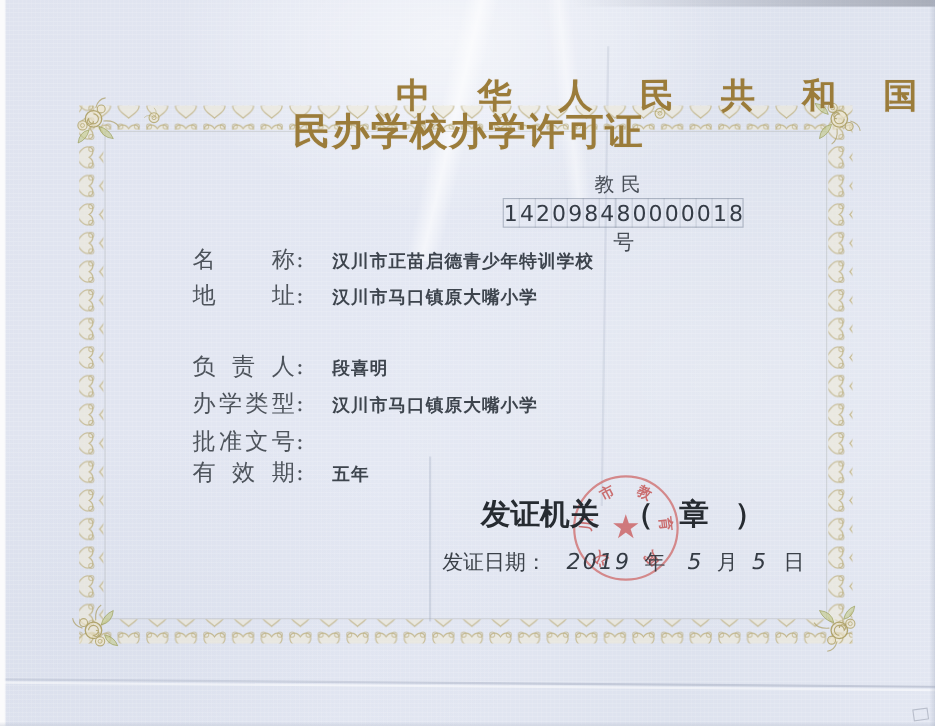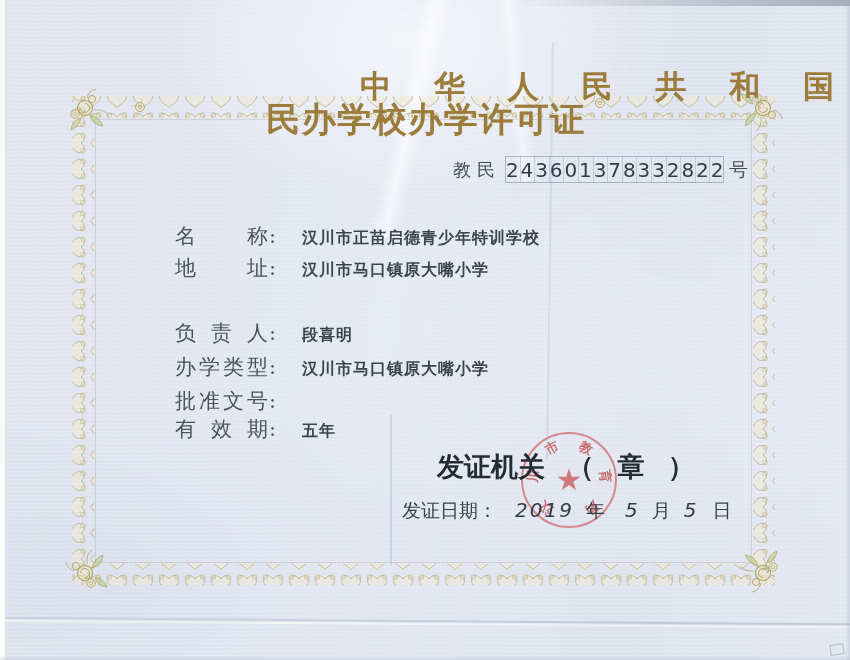--- a/index.html
+++ b/index.html
@@ -42,21 +42,21 @@
       border:1px solid rgba(120,128,145,.40);transform:rotate(-8deg);}
   .frame-svg{position:absolute;inset:0;}
   
   .content{position:absolute;inset:0;z-index:5;color:#3e4550;}
   .t1{position:absolute;left:0;right:0;top:66px;text-align:right;
       font-size:31px;font-weight:bold;color:#9b7c3a;letter-spacing:16px;padding-left:16px;
       text-shadow:0 0 1px rgba(155,124,58,.35);}
   .t2{position:absolute;left:0;right:0;top:97px;text-align:center;
       font-size:34px;font-weight:bold;color:#9b7c3a;letter-spacing:1.5px;padding-left:2px;
       text-shadow:0 0 1px rgba(155,124,58,.35);}
-  .lic-row{position:absolute;left:453px;top:156px;display:flex;align-items:center;}
+  .lic-row{position:absolute;left:453px;top:156px;display:flex;align-items:center;flex-direction:column;}
   .lic-prefix{font-size:18px;letter-spacing:6px;color:#474d56;}
   .lic-box{margin-left:4px;width:219px;height:27px;line-height:27px;text-align:center;
       border:1px solid rgba(125,136,155,.55);box-sizing:border-box;
       background-image:repeating-linear-gradient(90deg,transparent 0 13.6px,rgba(125,136,155,.30) 13.6px 14.6px);
       font-family:"DejaVu Sans", sans-serif;font-size:20px;letter-spacing:1.9px;
       color:#353c46;}
   .lic-suffix{margin-left:5px;font-size:19px;color:#474d56;}
   .frow{position:absolute;left:175px;display:flex;align-items:baseline;line-height:28px;}
   .flabel{display:inline-flex;justify-content:space-between;width:93px;
       font-size:21px;color:#4d535b;}
@@ -154,21 +154,21 @@
     <span class="seal-char a5">局</span>
     <span class="seal-star">★</span>
   </div>
 
   <div class="content">
     <div class="t1">中 华 人 民 共 和 国</div>
     <div class="t2">民办学校办学许可证</div>
 
     <div class="lic-row">
       <span class="lic-prefix">教民</span>
-      <span class="lic-box">243601378332822</span>
+      <span class="lic-box">142098480000018</span>
       <span class="lic-suffix">号</span>
     </div>
 
     <div class="frow r1">
       <span class="flabel">
         <span>名</span>
         <span>称</span>
       </span>
       <span class="fcolon">:</span>
       <span class="fvalue">汉川市正苗启德青少年特训学校</span>

